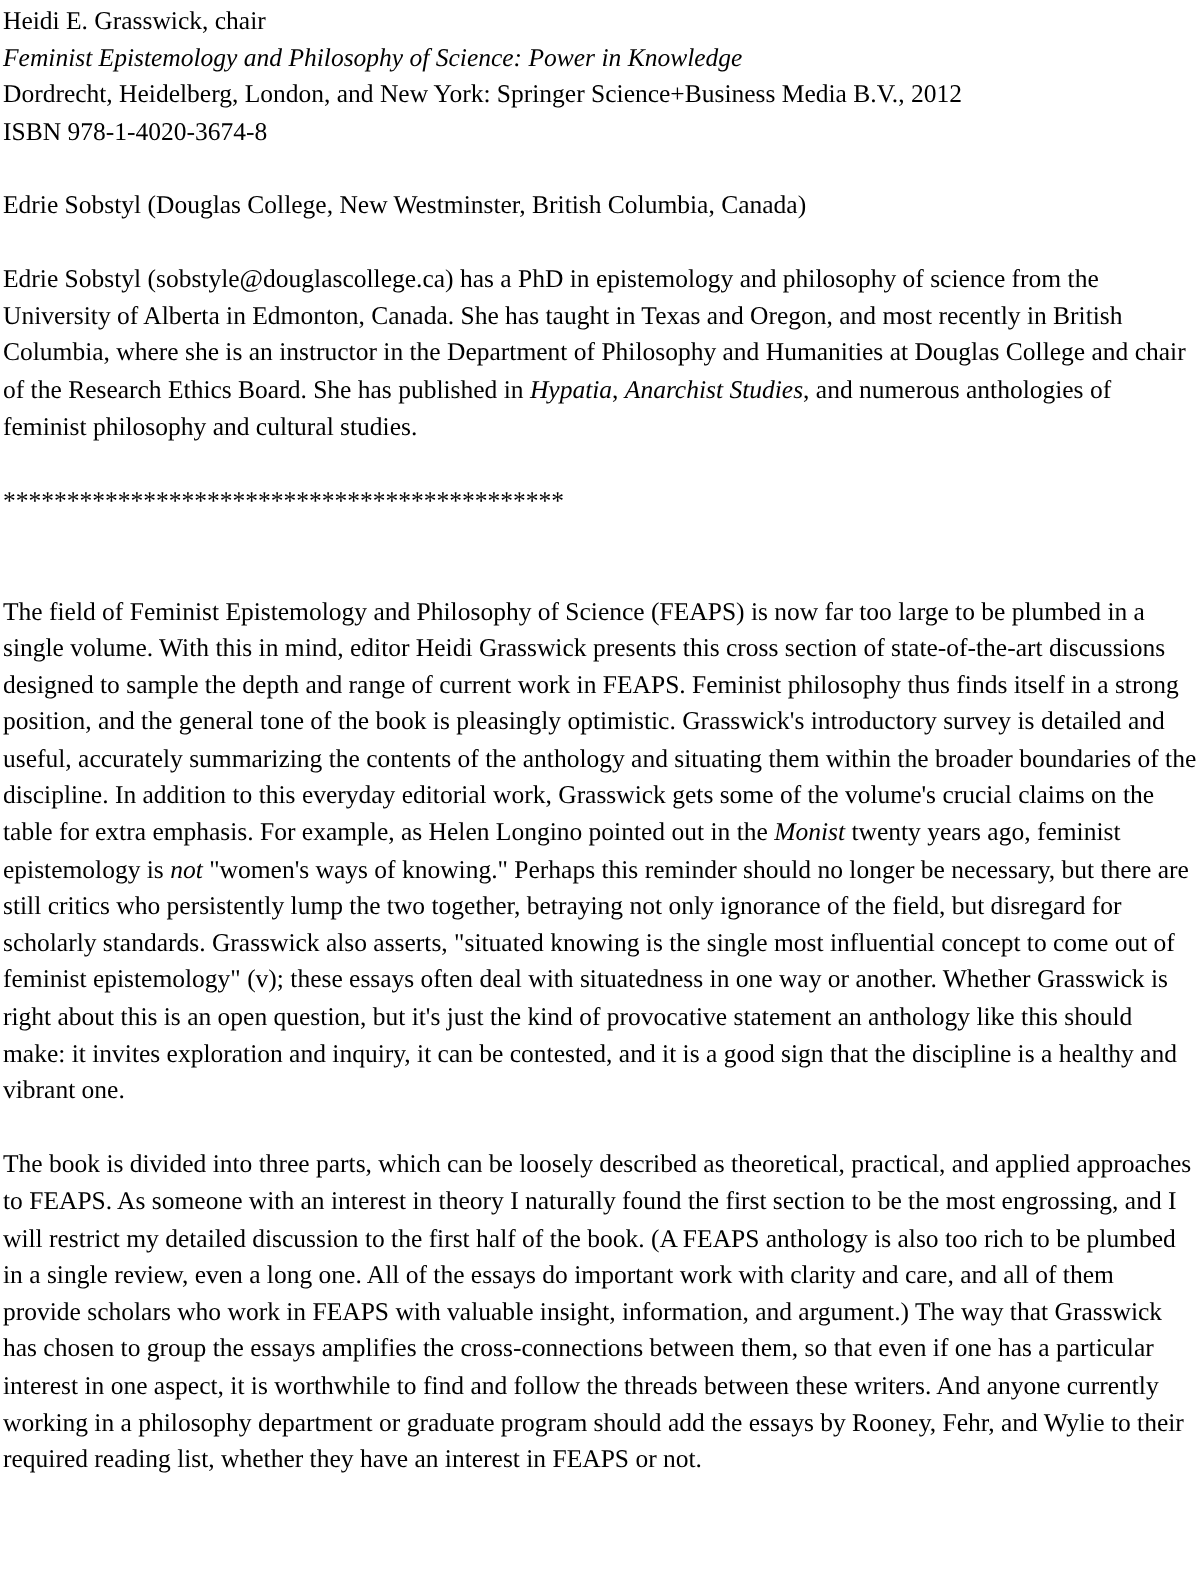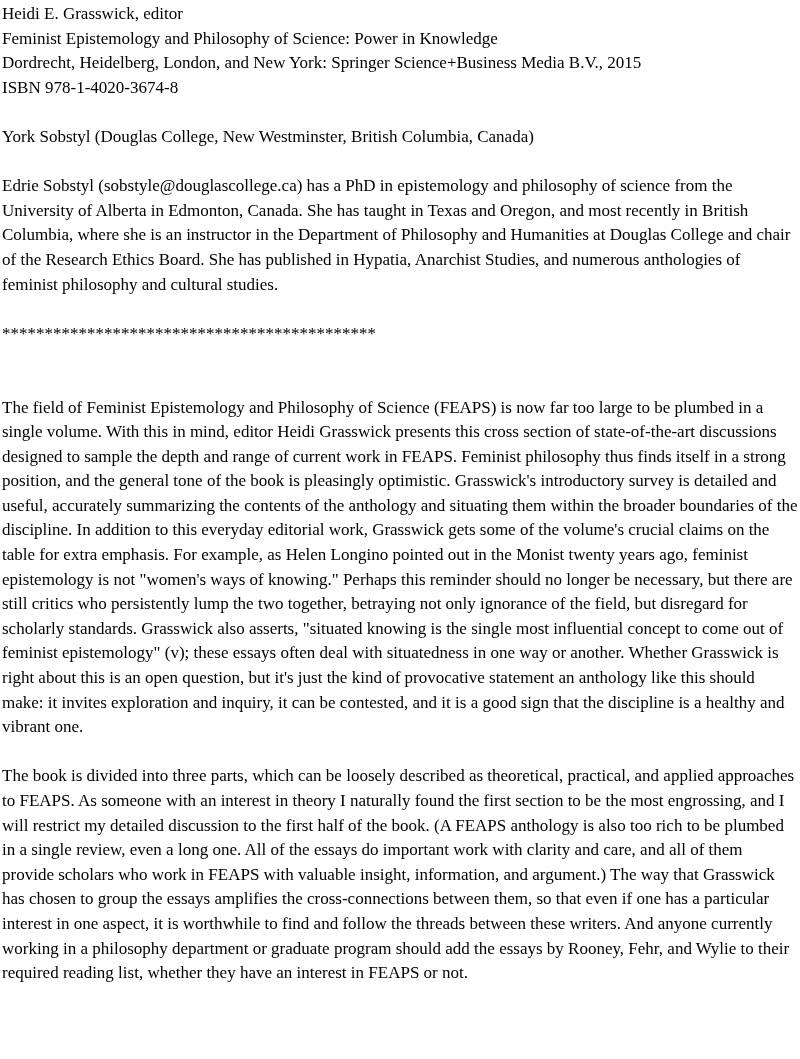--- a/index.html
+++ b/index.html
@@ -20,32 +20,32 @@
     font-size: 17px;
     line-height: 24.6px;
     color: #000000;
     text-align: left;
   }
   .doc .line, .doc .para, .doc .blank {
     margin: 0;
     padding: 0;
   }
   .b { font-weight: normal; }
-  .i { }
+  .i { font-style: italic; }
 </style>
 </head>
 <body>
 
 <div class="doc">
-    <div class="line"><span>Heidi E. Grasswick, editor</span></div>
+    <div class="line"><span>Heidi E. Grasswick, chair</span></div>
     <div class="line"><span class="i">Feminist Epistemology and Philosophy of Science: Power in Knowledge</span></div>
-    <div class="line"><span>Dordrecht, Heidelberg, London, and New York: Springer Science+Business Media B.V., 2015</span></div>
+    <div class="line"><span>Dordrecht, Heidelberg, London, and New York: Springer Science+Business Media B.V., 2012</span></div>
     <div class="line"><span>ISBN 978-1-4020-3674-8</span></div>
     <div class="blank">&nbsp;</div>
-    <div class="line"><span>York Sobstyl (Douglas College, New Westminster, British Columbia, Canada)</span></div>
+    <div class="line"><span>Edrie Sobstyl (Douglas College, New Westminster, British Columbia, Canada)</span></div>
     <div class="blank">&nbsp;</div>
     <div class="para"><span class="b">Edrie Sobstyl</span><span> (sobstyle@douglascollege.ca) has a PhD in epistemology and philosophy of science from the University of Alberta in Edmonton, Canada. She has taught in Texas and Oregon, and most recently in British Columbia, where she is an instructor in the Department of Philosophy and Humanities at Douglas College and chair of the Research Ethics Board. She has published in </span><span class="i">Hypatia</span><span>, </span><span class="i">Anarchist Studies</span><span>, and numerous anthologies of feminist philosophy and cultural studies.</span></div>
     <div class="blank">&nbsp;</div>
     <div class="line"><span>********************************************</span></div>
     <div class="blank">&nbsp;</div>
     <div class="blank">&nbsp;</div>
     <div class="para"><span>The field of Feminist Epistemology and Philosophy of Science (FEAPS) is now far too large to be plumbed in a single volume. With this in mind, editor Heidi Grasswick presents this cross section of state-of-the-art discussions designed to sample the depth and range of current work in FEAPS. Feminist philosophy thus finds itself in a strong position, and the general tone of the book is pleasingly optimistic. Grasswick's introductory survey is detailed and useful, accurately summarizing the contents of the anthology and situating them within the broader boundaries of the discipline. In addition to this everyday editorial work, Grasswick gets some of the volume's crucial claims on the table for extra emphasis. For example, as Helen Longino pointed out in the </span><span class="i">Monist</span><span> twenty years ago, feminist epistemology is </span><span class="i">not</span><span> "women's ways of knowing." Perhaps this reminder should no longer be necessary, but there are still critics who persistently lump the two together, betraying not only ignorance of the field, but disregard for scholarly standards. Grasswick also asserts, "situated knowing is the single most influential concept to come out of feminist epistemology" (v); these essays often deal with situatedness in one way or another. Whether Grasswick is right about this is an open question, but it's just the kind of provocative statement an anthology like this should make: it invites exploration and inquiry, it can be contested, and it is a good sign that the discipline is a healthy and vibrant one.</span></div>
     <div class="blank">&nbsp;</div>
     <div class="para"><span>The book is divided into three parts, which can be loosely described as theoretical, practical, and applied approaches to FEAPS. As someone with an interest in theory I naturally found the first section to be the most engrossing, and I will restrict my detailed discussion to the first half of the book. (A FEAPS anthology is also too rich to be plumbed in a single review, even a long one. All of the essays do important work with clarity and care, and all of them provide scholars who work in FEAPS with valuable insight, information, and argument.) The way that Grasswick has chosen to group the essays amplifies the cross-connections between them, so that even if one has a particular interest in one aspect, it is worthwhile to find and follow the threads between these writers. And anyone currently working in a philosophy department or graduate program should add the essays by Rooney, Fehr, and Wylie to their required reading list, whether they have an interest in FEAPS or not.</span></div>
   </div>

